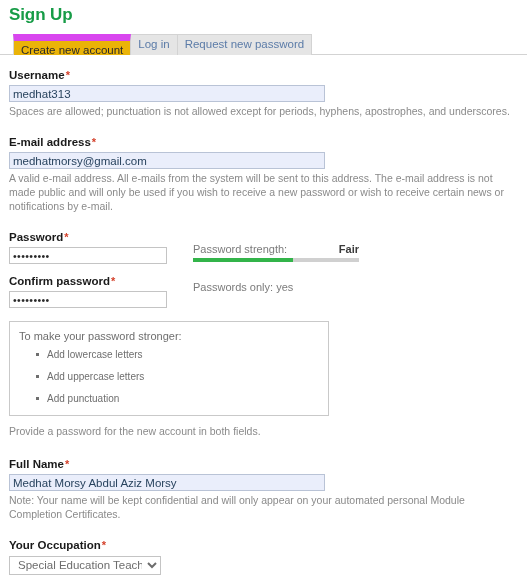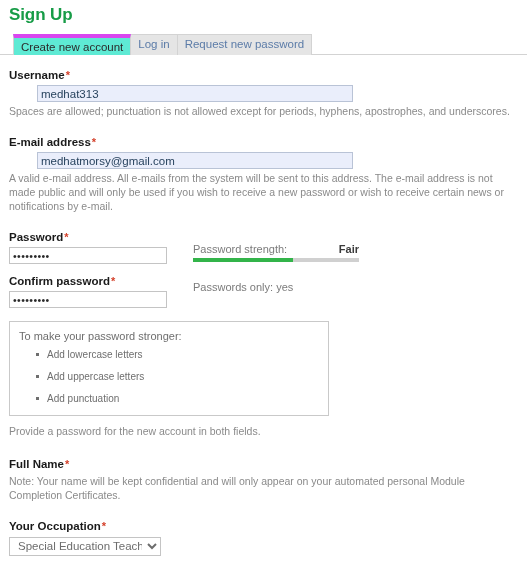--- a/index.html
+++ b/index.html
@@ -55,23 +55,23 @@
     height: 21px;
     border: 1px solid #d3d3d3;
     border-bottom: none;
     background: #e5e5e5;
     color: #5c7ca8;
     margin-right: -1px;
     white-space: nowrap;
     cursor: pointer;
   }
   .tab.active {
-    background: #5eead4;
+    background: #eab308;
     color: #2b2b2b;
-    border-top: 4px solid #d946ef;
+    border-top: 7px solid #d946ef;
     position: relative;
     z-index: 3;
   }
   .tab.active::after {
     content: "";
     position: absolute;
     left: 0; right: 0; bottom: -1px;
     height: 1px;
     background: #ffffff;
   }
@@ -107,21 +107,20 @@
     color: #2a2a2a;
     padding: 1px 3px;
     border: 1px solid #c4c4c4;
     background: #ffffff;
     outline: none;
   }
   input.autofill {
     background: #eaeefb;
     color: #28435e;
     border: 1px solid #b9c3d6;
-    margin-left: 28px;
   }
   input.pwd {
     width: 158px;
     letter-spacing: 0.4px;
     font-size: 10.5px;
   }
 
   .desc {
     font-size: 10.5px;
     color: #8a8a8a;
@@ -298,20 +297,21 @@
     </div>
 
     <div class="desc" style="margin-top:8px">Provide a password for the new account in both fields.</div>
 
     <div class="spacer-lg"></div>
 
     <div class="field">
       <label class="flabel">
         <span>Full Name</span><span class="req">*</span>
       </label>
+      <input class="text-input autofill" type="text" value="Medhat Morsy Abdul Aziz Morsy" style="">
       <div class="desc">Note: Your name will be kept confidential and will only appear on your automated personal Module Completion Certificates.</div>
     </div>
 
     <div class="spacer-md"></div>
 
     <div class="field">
       <label class="flabel">
         <span>Your Occupation</span><span class="req">*</span>
       </label>
       <select class="sel occupation">

